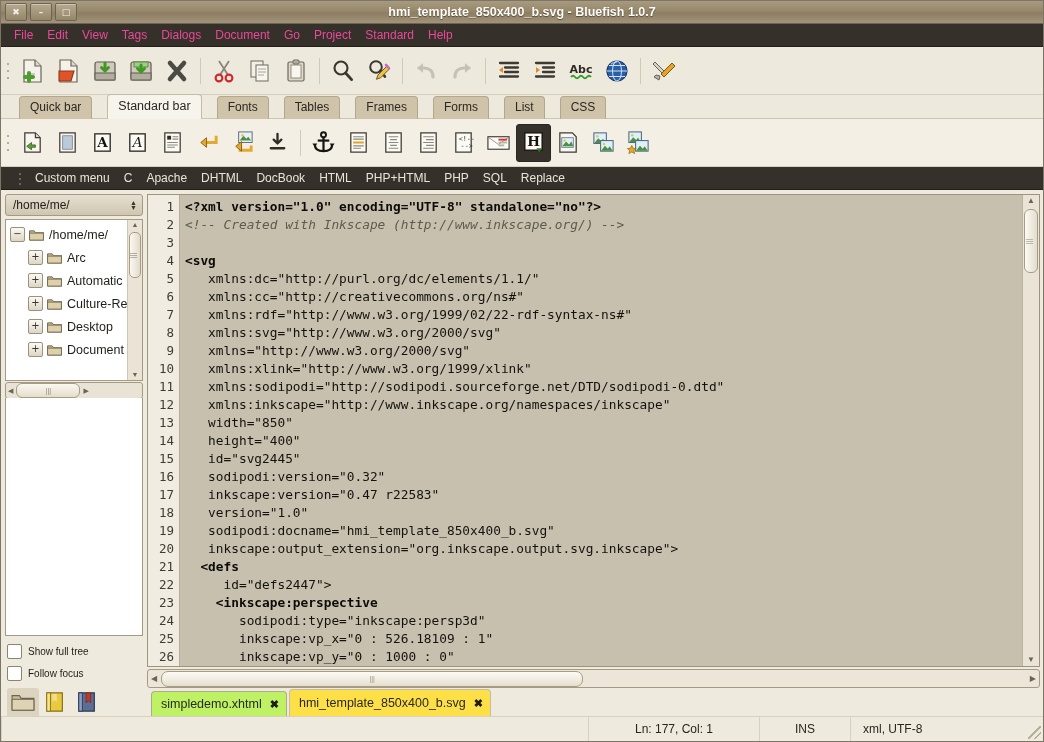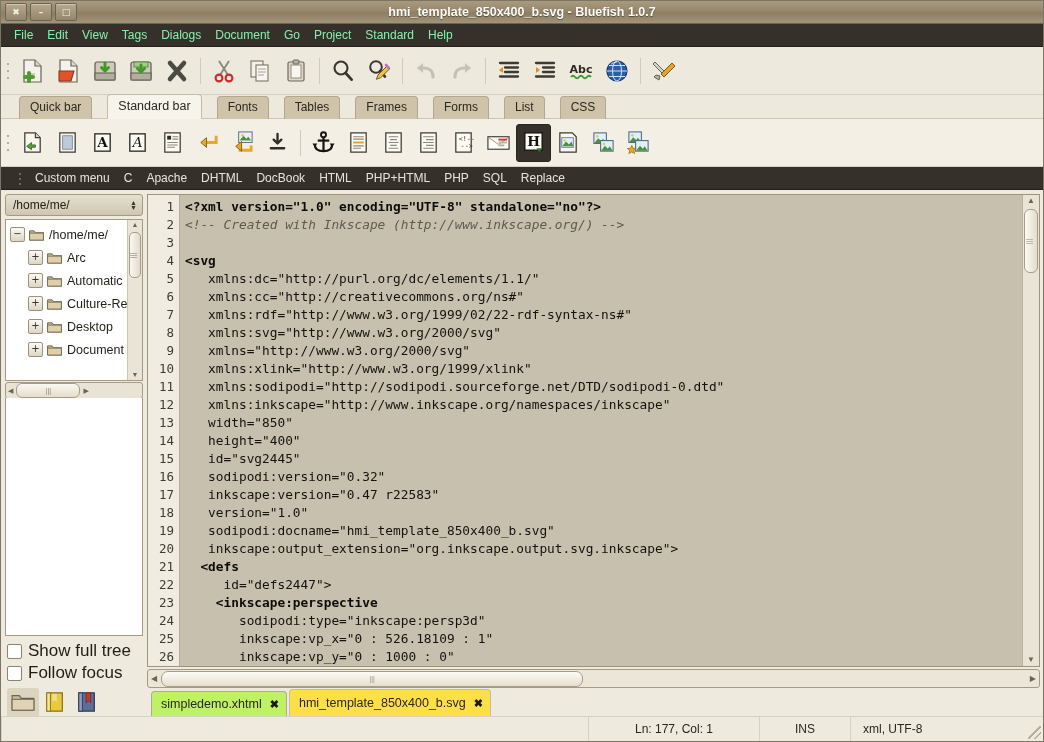--- a/index.html
+++ b/index.html
@@ -44,21 +44,21 @@
     text-shadow:0 1px 1px rgba(0,0,0,.45);
     pointer-events:none;
   }
 
   
   .menubar{
     height:22px;flex:0 0 22px;
     background:#35302a;
     display:flex;align-items:center;
     padding-left:6px;
-    color:#86efac;
+    color:#ec4899;
     border-bottom:1px solid #241f1a;
   }
   .menubar .mi{padding:2px 7px;font-size:12px;cursor:default;}
 
   
   .maintoolbar{
     height:47px;flex:0 0 47px;
     background:#eee9dd;
     display:flex;align-items:center;
     border-bottom:1px solid #d6cfbf;
@@ -202,21 +202,21 @@
   .hsthumb{
     flex:0 0 62px;height:13px;margin:0 3px;border:1px solid #a79c86;border-radius:6px;
     background:linear-gradient(to bottom,#fbf8f1,#e4ddcd);
     display:flex;align-items:center;justify-content:center;
     font-size:7px;color:#8c8371;
   }
   .leftblank{
     flex:1 1 auto;background:#ffffff;border:1px solid #a59a84;border-top:none;margin-top:-1px;
   }
   .checks{padding:4px 2px 2px 2px;background:#efeade;}
-  .crow{display:flex;align-items:center;height:22px;font-size:17px;color:#211e18;cursor:default;}
+  .crow{display:flex;align-items:center;height:22px;font-size:10px;color:#211e18;cursor:default;}
   .cbox{
     width:13px;height:13px;border:1px solid #8d836f;border-radius:2px;background:#fff;
     margin-right:6px;flex:0 0 13px;
   }
   .bottomicons{
     flex:0 0 30px;height:30px;display:flex;align-items:flex-end;padding-left:2px;
   }
   .bicon{
     width:32px;height:28px;display:flex;align-items:center;justify-content:center;
     border-radius:3px 3px 0 0;cursor:default;

